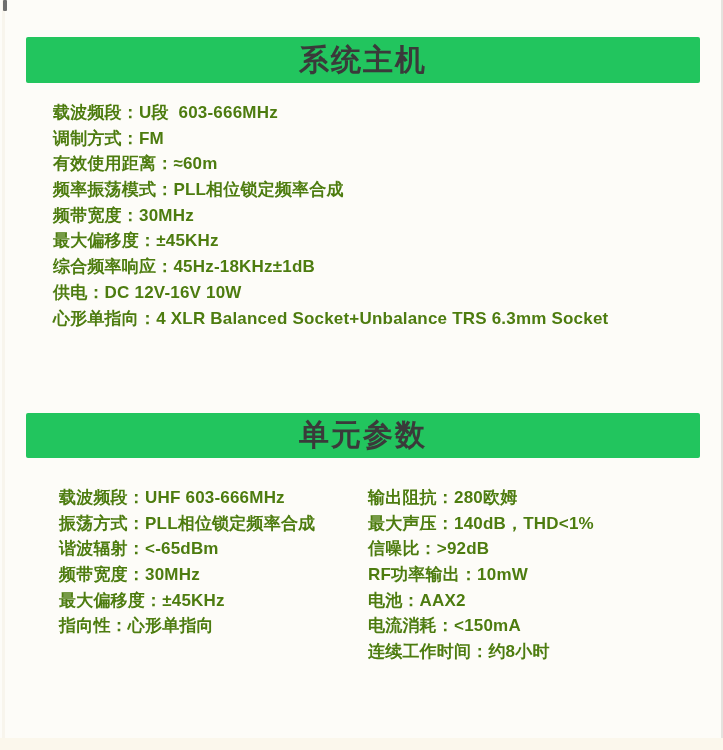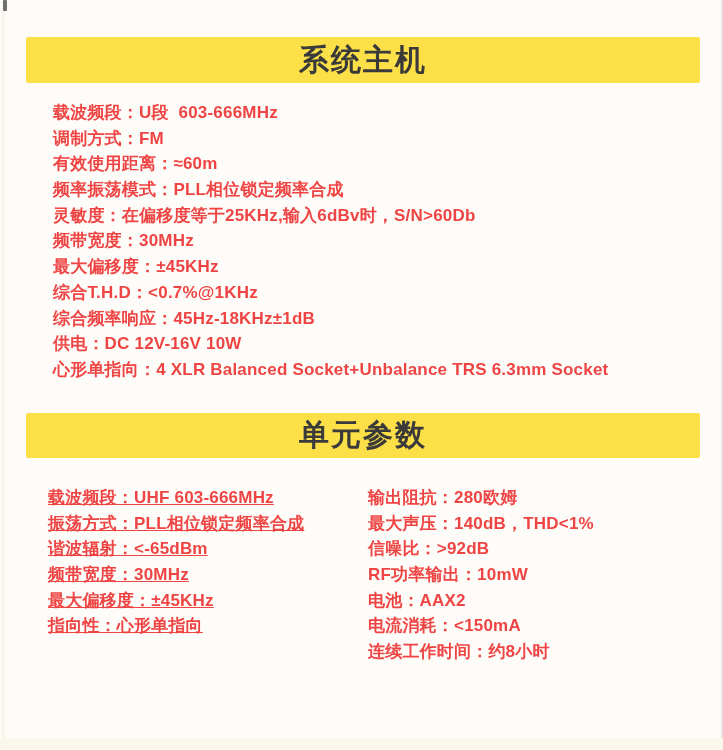--- a/index.html
+++ b/index.html
@@ -23,39 +23,39 @@
     position:absolute; left:3px; top:0; width:4px; height:11px;
     background:#6f6f6f; border-radius:1px;
   }
   .bottom-strip {
     position:absolute; left:0; right:0; bottom:0; height:12px;
     background:#fbf7ec;
   }
   
   .bar {
     position:absolute; left:26px; width:674px; height:46px;
-    background:#fde047; border-radius:2px;
+    background:#22c55e; border-radius:2px;
     display:flex; align-items:center; justify-content:center;
   }
   #bar-host { top:37px; }
   #bar-unit { top:402px; height:45px;margin-top:11px; }
   .bar-title {
     font-size:30px; font-weight:bold; color:#3a3a3a; letter-spacing:2px;
   }
   
   .spec-list {
     position:absolute;
-    font-size:17px; font-weight:600; color:#ef4444;
+    font-size:17px; font-weight:600; color:#4d7c0f;
     letter-spacing:.2px;
   }
   .spec-row {
     height:25.7px; line-height:25.7px; white-space:pre;
   }
   #host-list { top:100px; left:53px; }
-  #unit-left  { top:485px; left:48px;text-decoration:underline; }
+  #unit-left  { top:485px; left:59px; }
   #unit-right { top:485px; left:368px; }
 </style>
 </head>
 <body>
 
 <div id="page">
 
   <div class="edge-left"></div>
   <div class="edge-right"></div>
   <div class="corner-mark"></div>
@@ -63,24 +63,22 @@
 
   <div class="bar" id="bar-host">
     <span class="bar-title">系统主机</span>
   </div>
 
   <div class="spec-list" id="host-list">
     <div class="spec-row"><span>载波频段</span><span>：</span><span>U段  603-666MHz</span></div>
     <div class="spec-row"><span>调制方式</span><span>：</span><span>FM</span></div>
     <div class="spec-row"><span>有效使用距离</span><span>：</span><span>≈60m</span></div>
     <div class="spec-row"><span>频率振荡模式</span><span>：</span><span>PLL相位锁定频率合成</span></div>
-    <div class="spec-row"><span>灵敏度</span><span>：</span><span>在偏移度等于25KHz,输入6dBv时，S/N&gt;60Db</span></div>
     <div class="spec-row"><span>频带宽度</span><span>：</span><span>30MHz</span></div>
     <div class="spec-row"><span>最大偏移度</span><span>：</span><span>±45KHz</span></div>
-    <div class="spec-row"><span>综合T.H.D</span><span>：</span><span>&lt;0.7%@1KHz</span></div>
     <div class="spec-row"><span>综合频率响应</span><span>：</span><span>45Hz-18KHz±1dB</span></div>
     <div class="spec-row"><span>供电</span><span>：</span><span>DC 12V-16V 10W</span></div>
     <div class="spec-row"><span>心形单指向</span><span>：</span><span>4 XLR Balanced Socket+Unbalance TRS 6.3mm Socket</span></div>
   </div>
 
   <div class="bar" id="bar-unit">
     <span class="bar-title">单元参数</span>
   </div>
 
   <div class="spec-list" id="unit-left">

